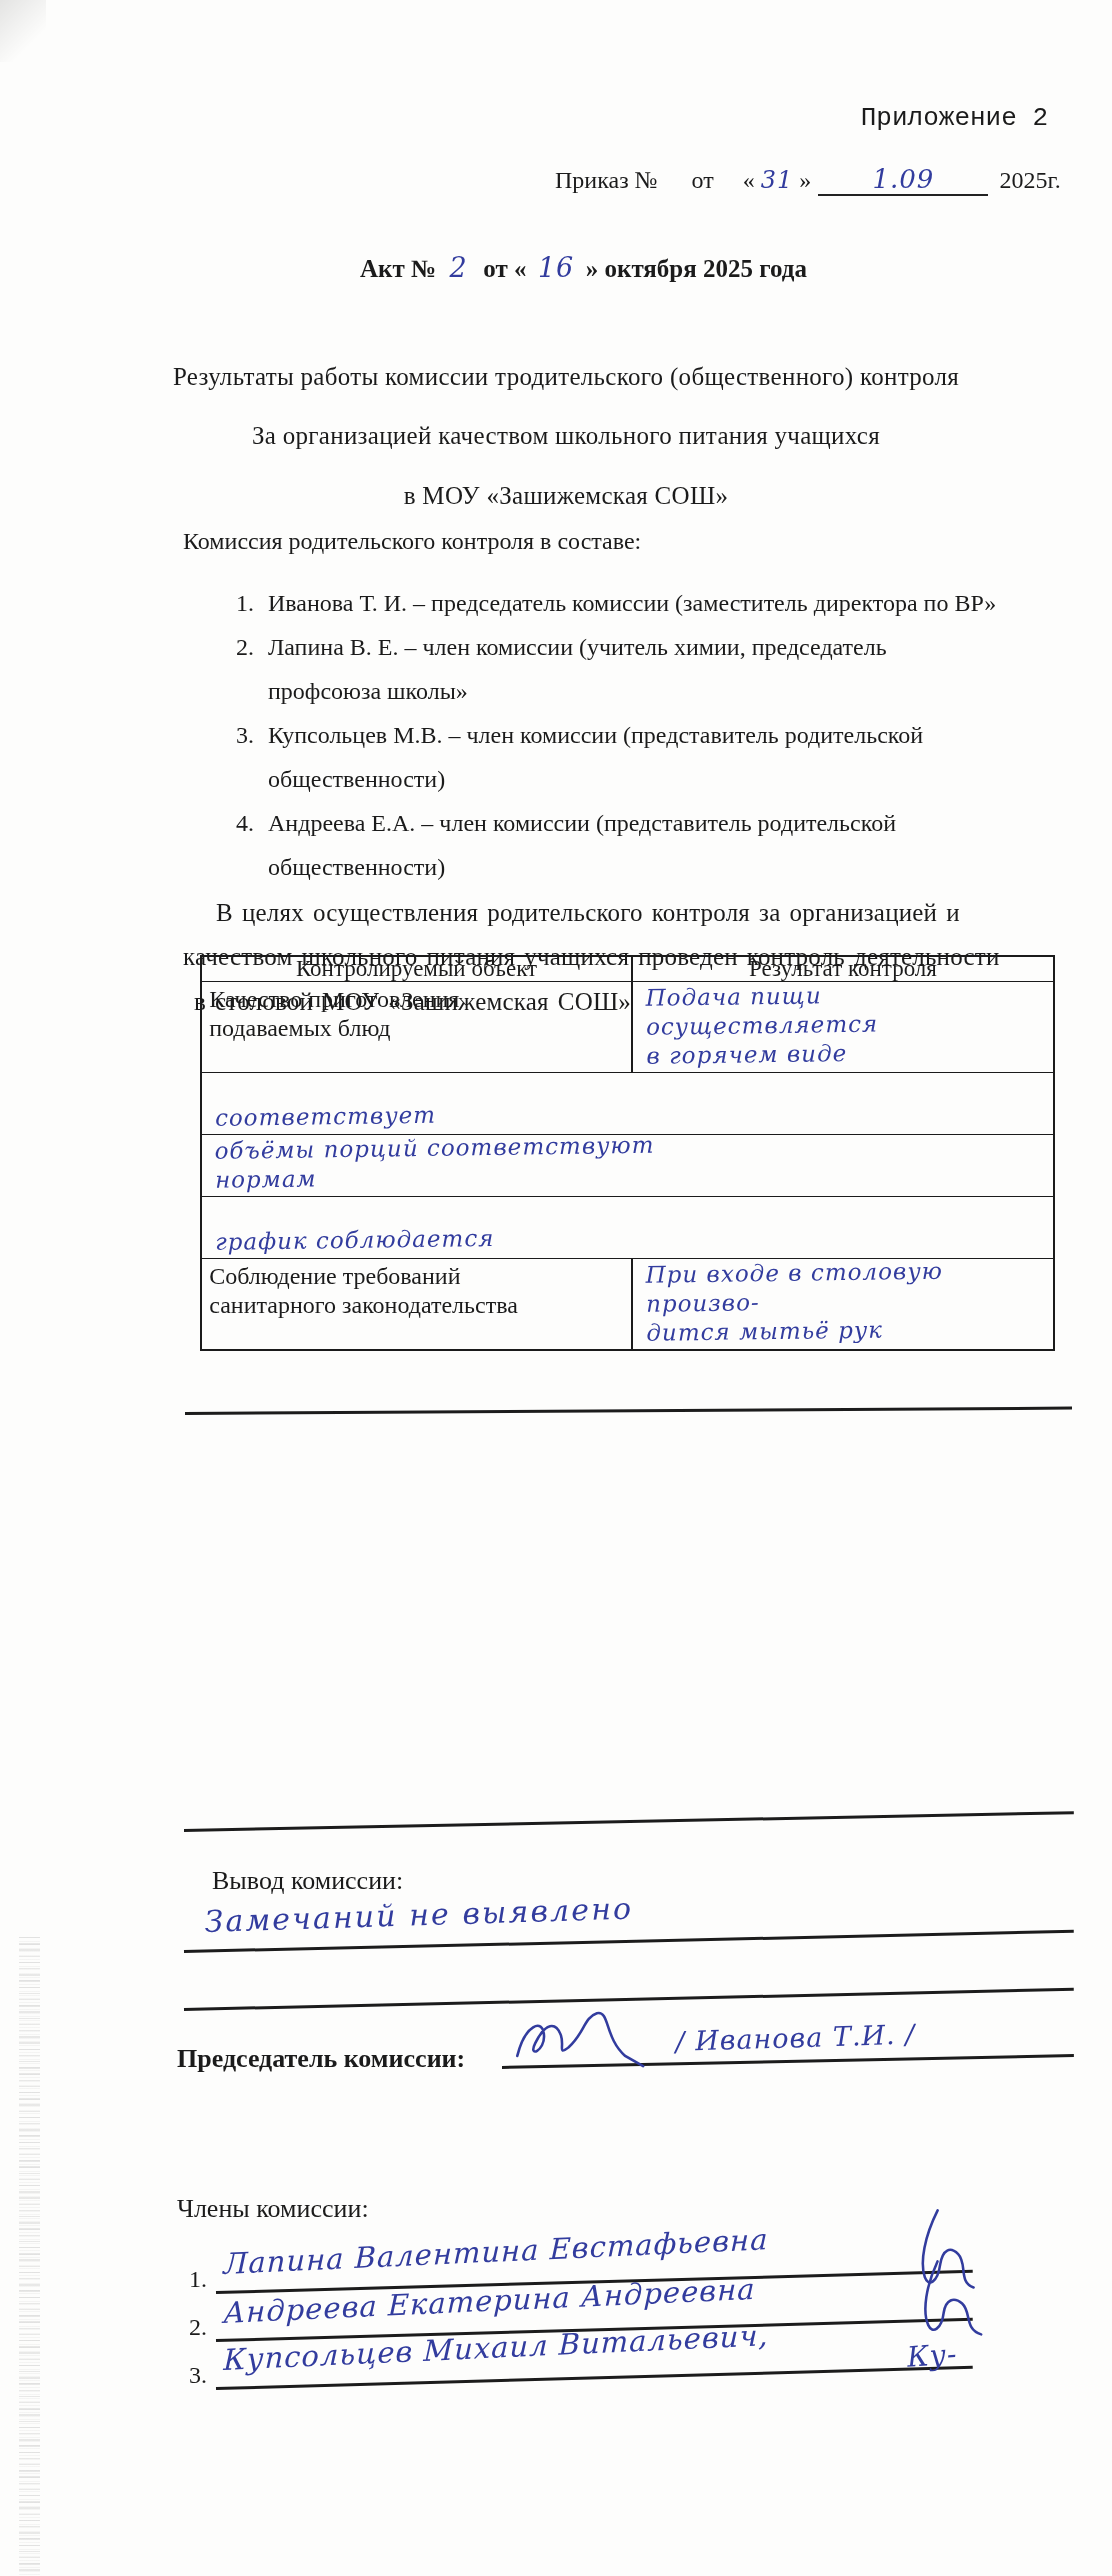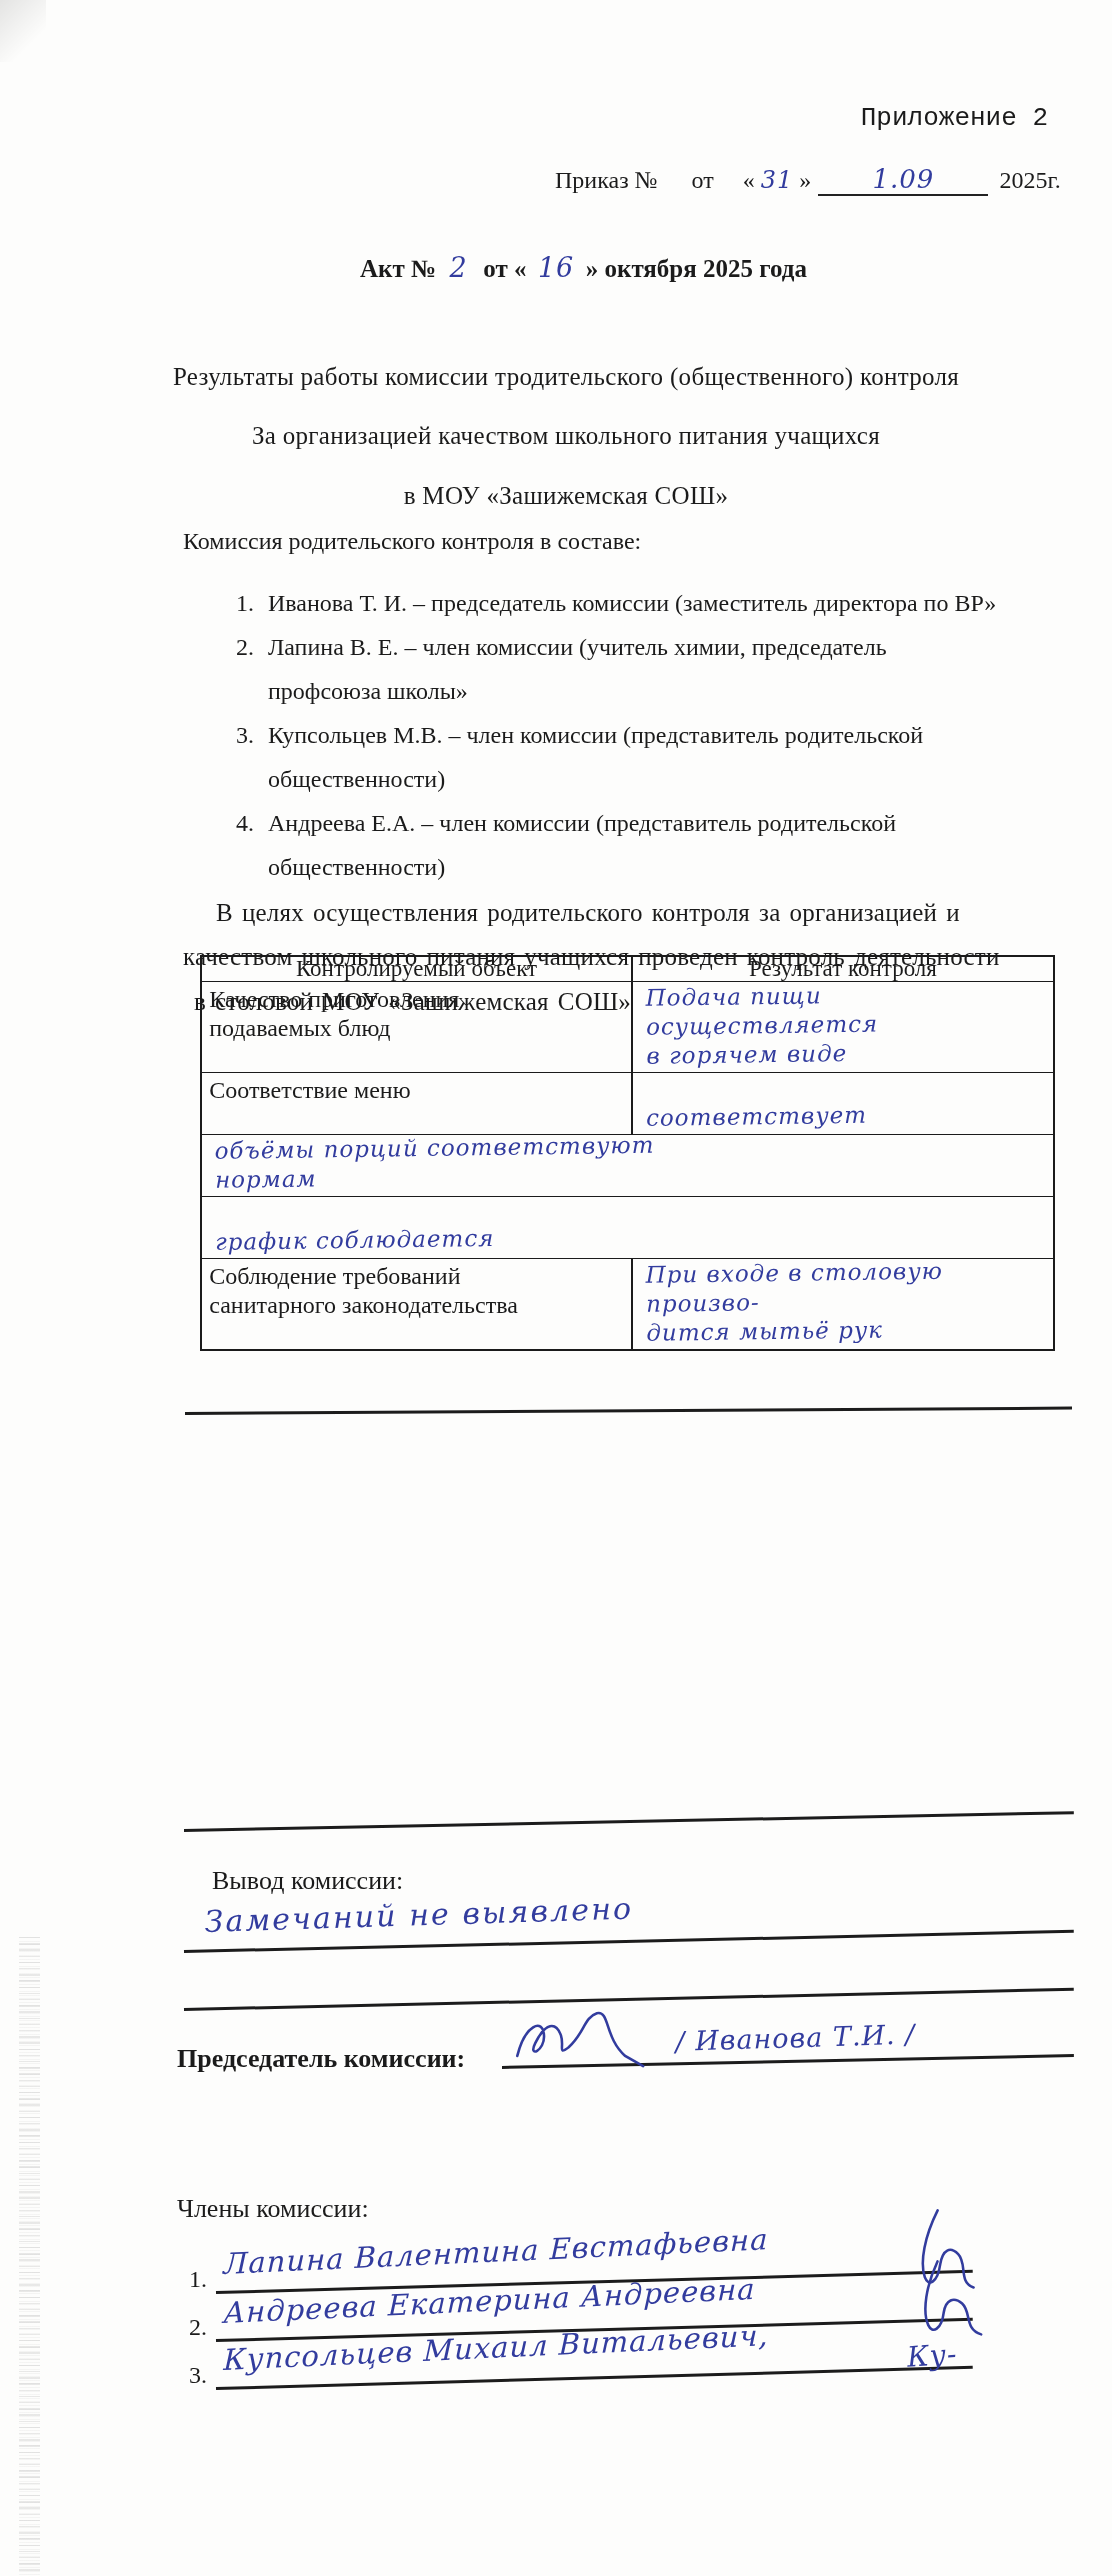--- a/index.html
+++ b/index.html
@@ -148,21 +148,20 @@
     <div class="c1">Контролируемый объект</div>
     <div class="c2">Результат контроля</div>
   </div>
   <div class="trow">
     <div class="c1 pre">Качество приготовления
 подаваемых блюд</div>
     <div class="c2 hand hand-cell pre">Подача пищи осуществляется
 в горячем виде</div>
   </div>
   <div class="trow">
-    <div class="c1 pre">Соответствие меню</div>
     <div class="c2 hand hand-cell pre">
 соответствует</div>
   </div>
   <div class="trow">
     <div class="c2 hand hand-cell pre">объёмы порций соответствуют
 нормам</div>
   </div>
   <div class="trow">
     <div class="c2 hand hand-cell pre">
 график соблюдается</div>

